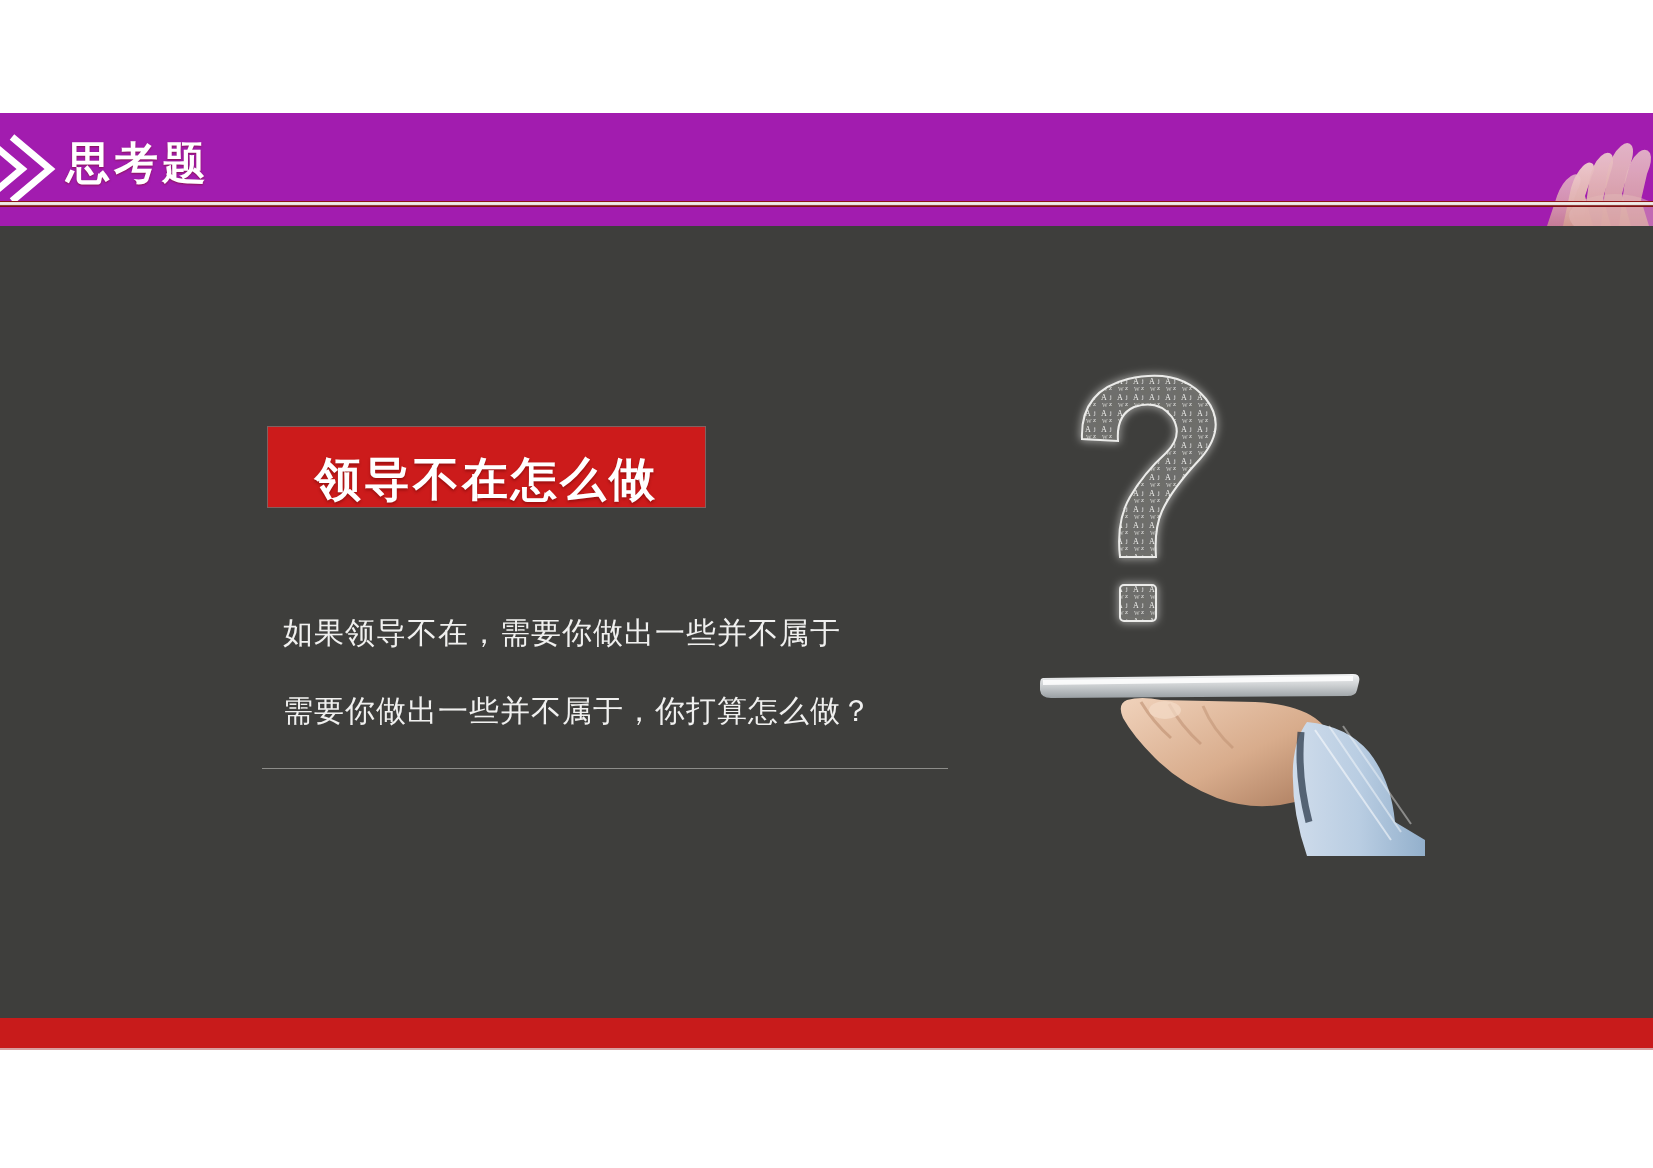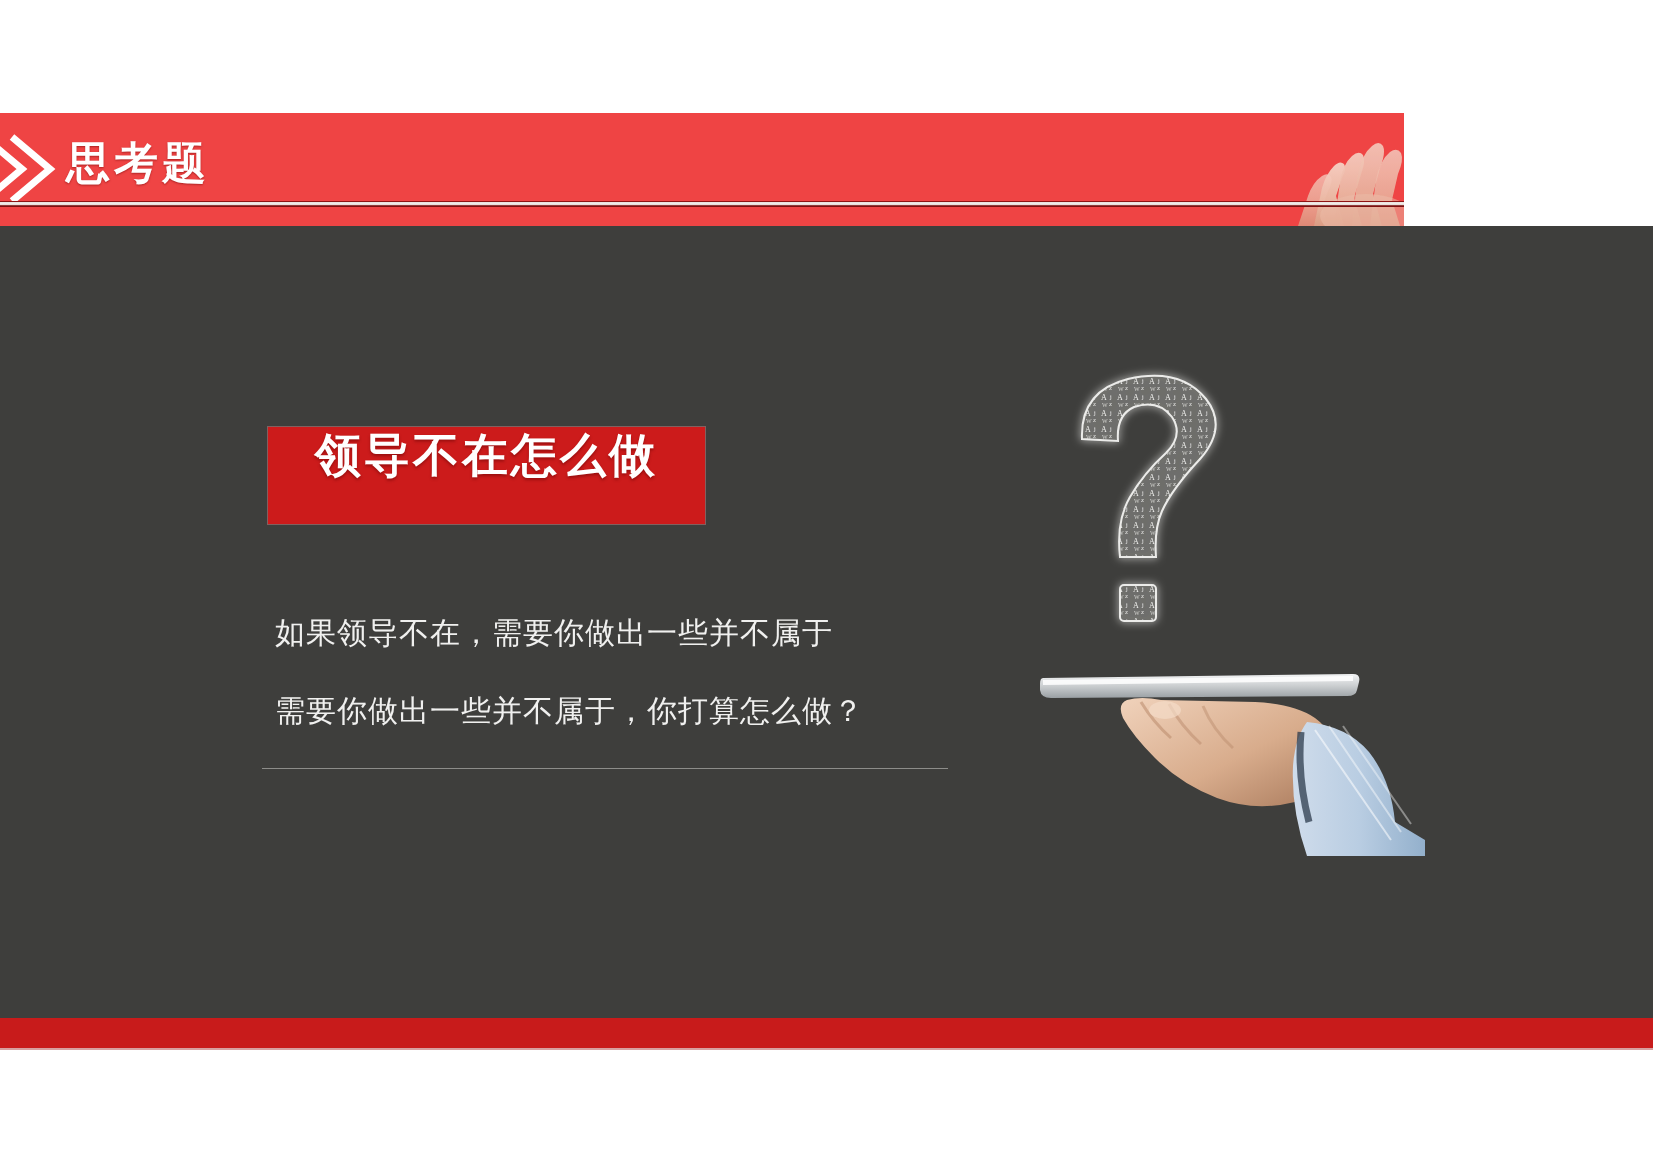--- a/index.html
+++ b/index.html
@@ -22,23 +22,23 @@
     width: 1653px;
     height: 1168px;
     background: #ffffff;
   }
 
   
   .header-band {
     position: absolute;
     left: 0;
     top: 113px;
-    width: 1404px;
+    width: 1653px;
     height: 113px;
-    background: #ef4444;
+    background: #a21caf;
     overflow: hidden;
   }
   .header-stripe {
     position: absolute;
     left: 0;
     bottom: 19px;
     width: 100%;
     height: 6px;
     background: linear-gradient(
         to bottom,
@@ -94,41 +94,41 @@
     background: #3e3e3c;
     overflow: hidden;
   }
 
   
   .title-box {
     position: absolute;
     left: 268px;
     top: 201px;
     width: 437px;
-    height: 97px;
+    height: 80px;
     background: #cc1b1b;
     box-shadow: 0 0 0 1px rgba(255,160,160,0.35);
     display: flex;
-    align-items: flex-start;
+    align-items: flex-end;
     justify-content: center;
   }
   .title-box-text {
     font-size: 46px;
     font-weight: bold;
     color: #ffffff;
     letter-spacing: 3px;
     line-height: 56px;
     white-space: nowrap;
     text-shadow: 0 2px 3px rgba(90,0,0,0.45);
   }
 
   
   .body-text {
     position: absolute;
-    left: 275px;
+    left: 283px;
     top: 368px;
     width: 680px;
     color: #f0f0ef;
     font-size: 30px;
     line-height: 78px;
     letter-spacing: 1px;
     white-space: nowrap;
   }
   .body-text .line { display: block; }
 

